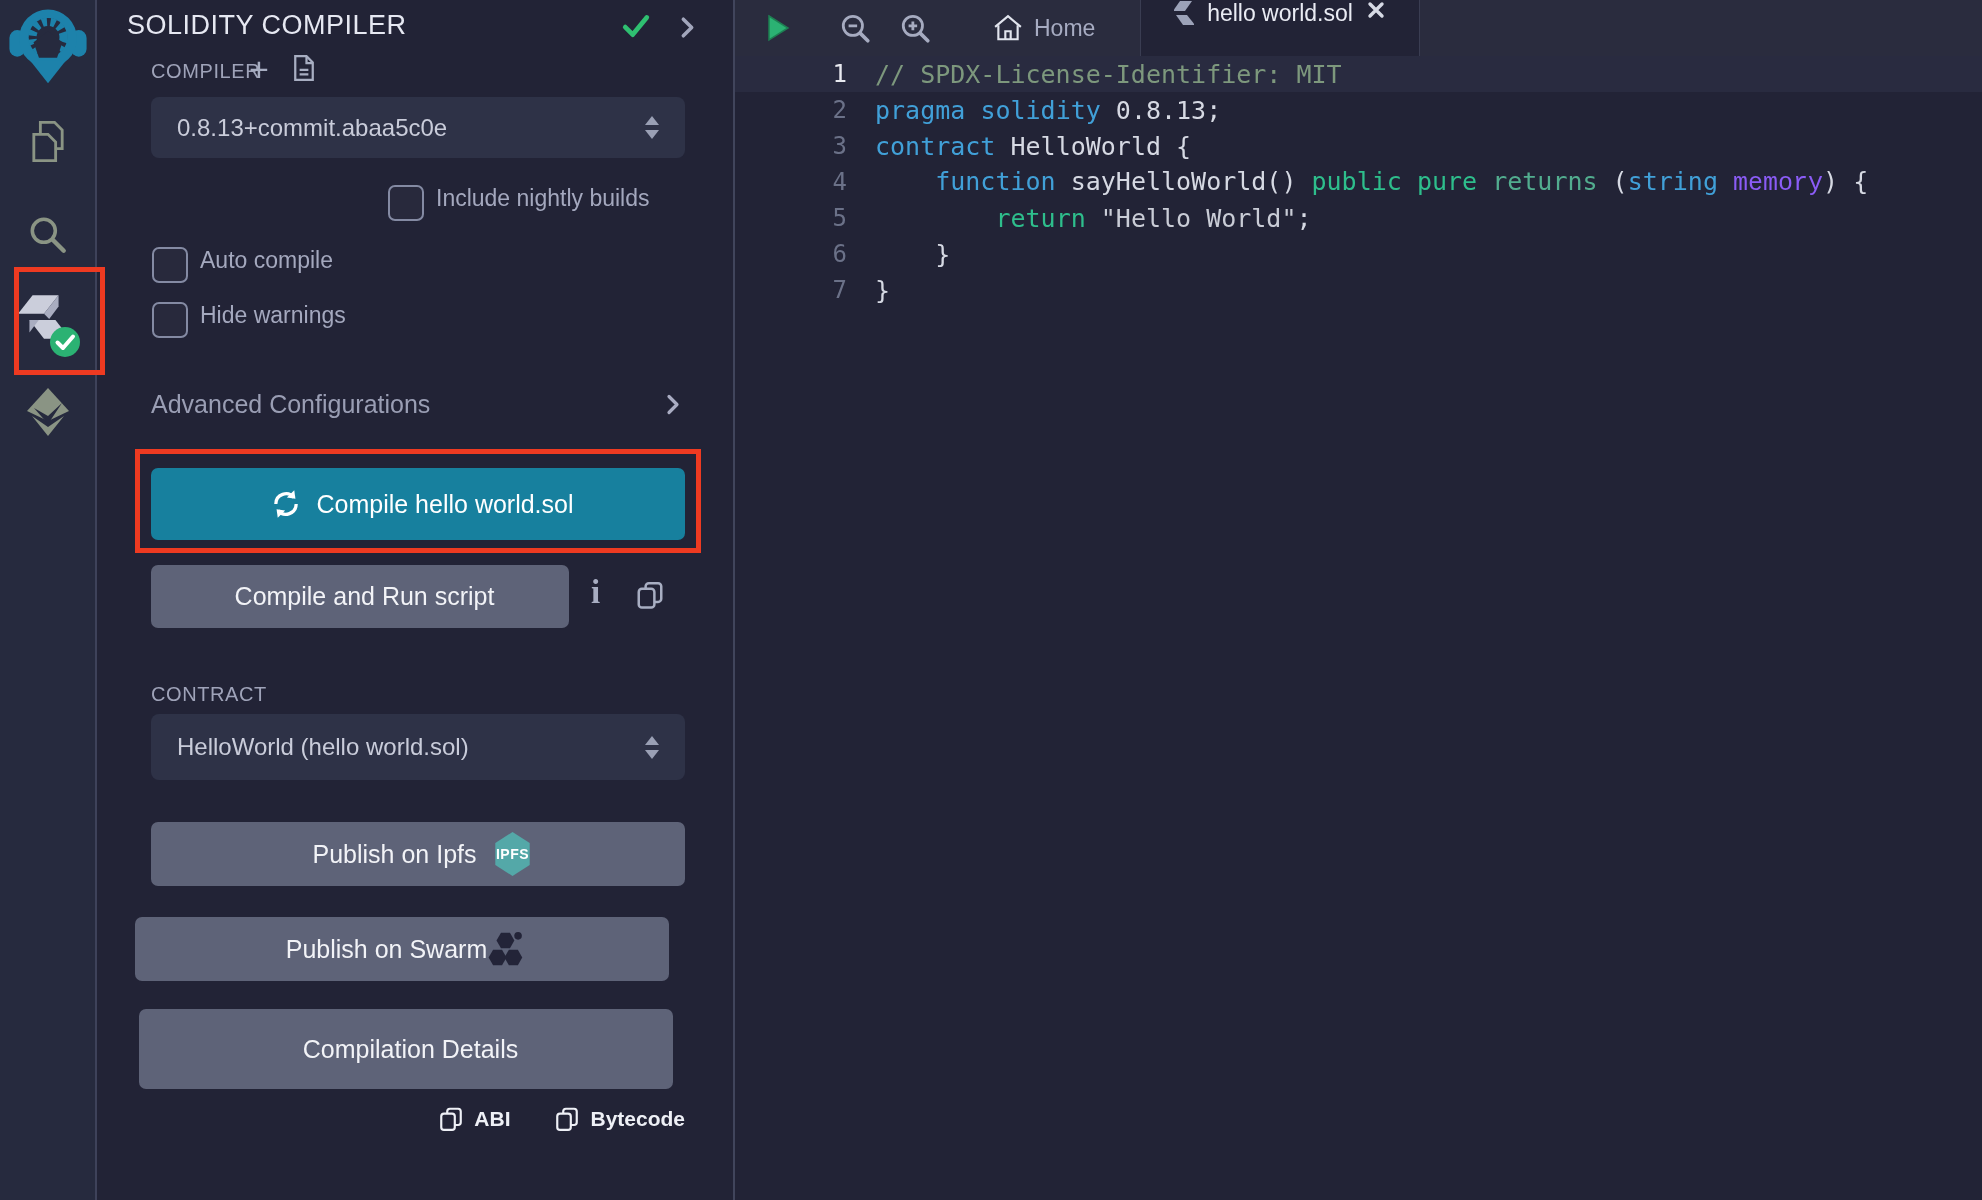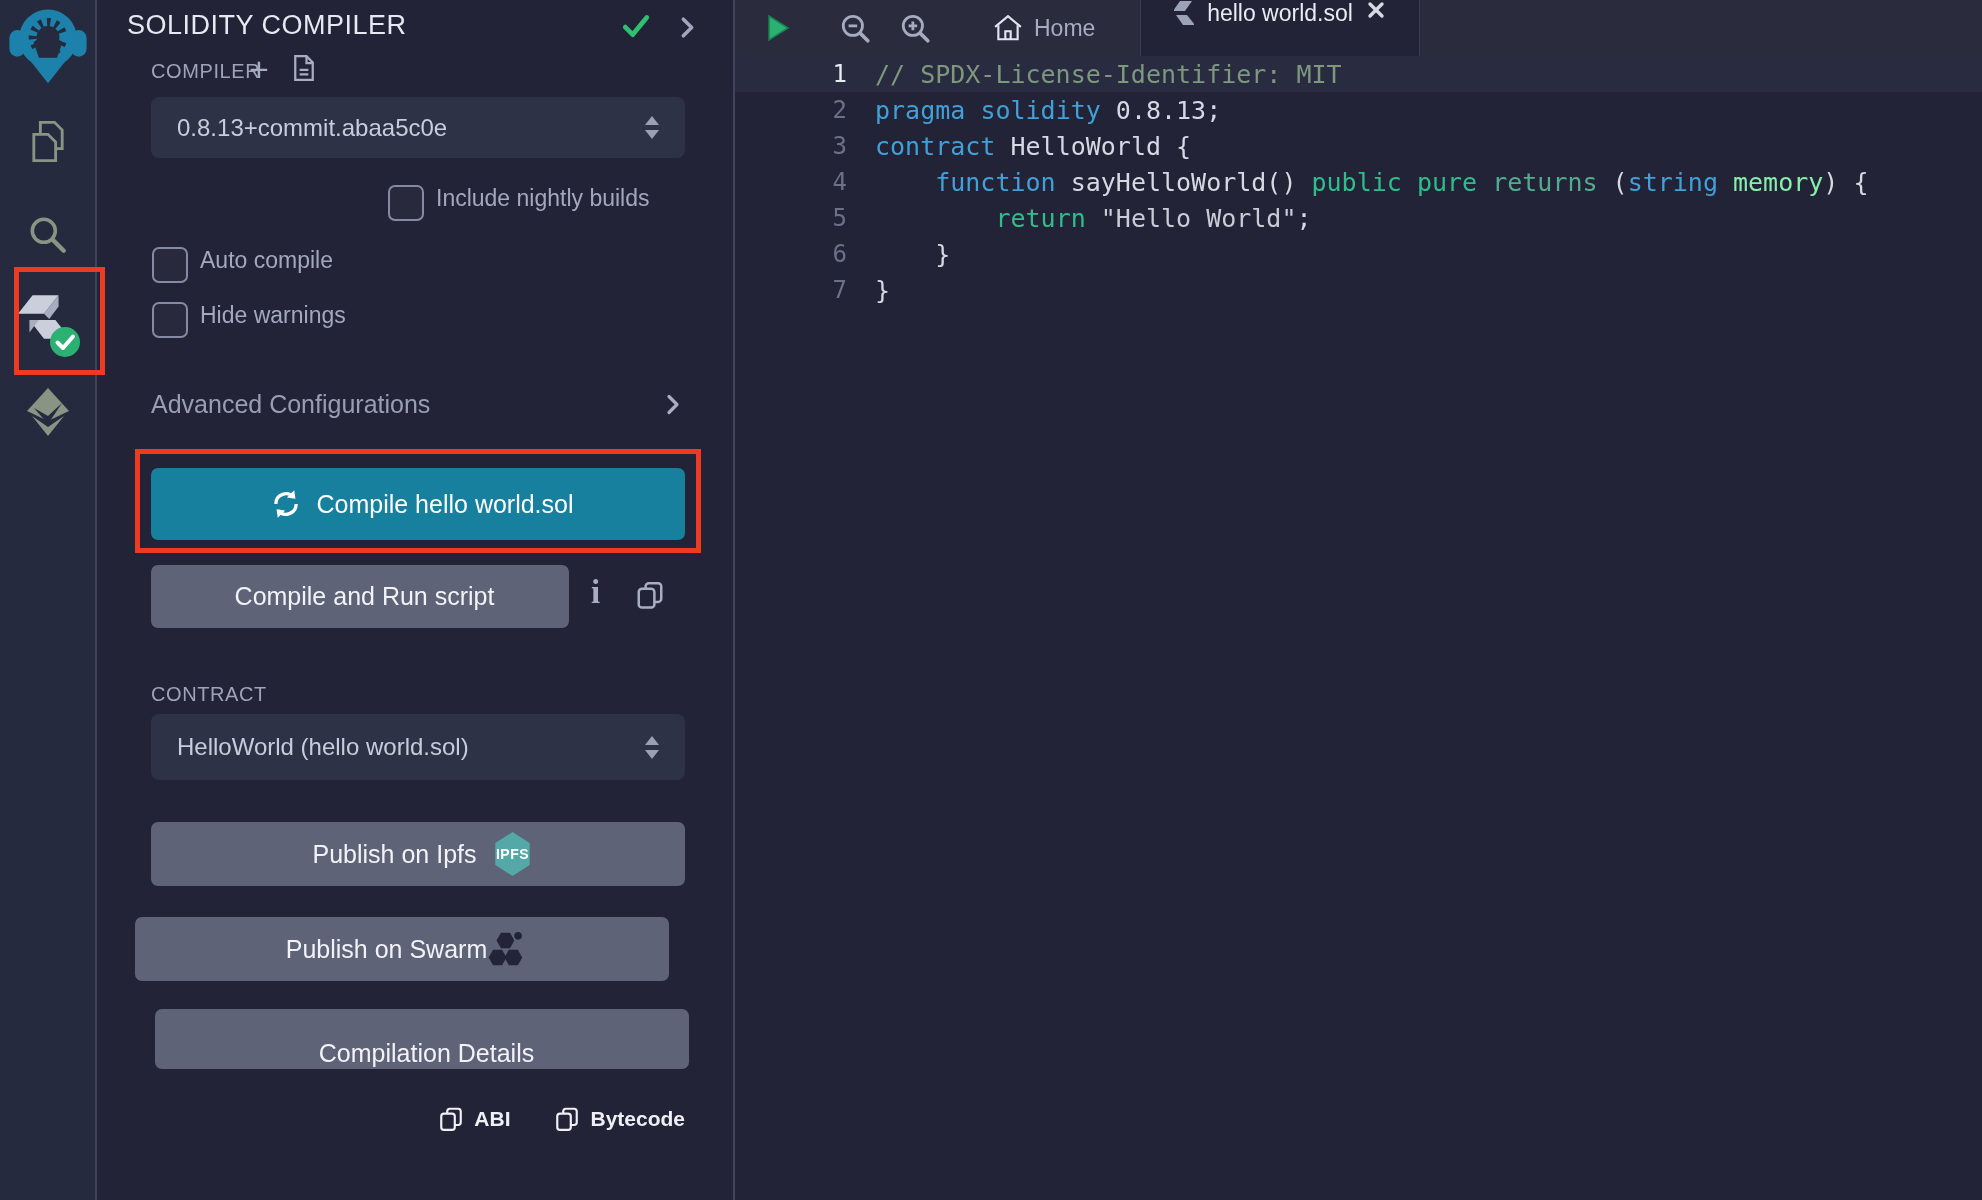--- a/index.html
+++ b/index.html
@@ -62,21 +62,21 @@
   .code-row{height:36px;display:flex;align-items:center;}
   .code-row.current{background:#292B40;}
   .gutter{width:112px;flex:none;text-align:right;font-family:"DejaVu Sans Mono",monospace;
           font-size:24px;color:#6B7188;}
   .code-row.current .gutter{color:#E8EAF0;}
   .code-text{margin-left:28px;font-family:"DejaVu Sans Mono",monospace;font-size:25px;white-space:pre;}
   .tok-comment{color:#7D987D;}
   .tok-kw{color:#41A0D8;}
   .tok-green{color:#2EBE8C;}
   .tok-green2{color:#52AD8F;}
-  .tok-gold{color:#86efac;}
+  .tok-gold{color:#8b5cf6;font-family:Liberation Mono, monospace;}
   .tok-string{color:#C9CCD6;}
   .tok-plain{color:#D6D9E3;}
 </style>
 </head>
 <body>
 
 <div id="app">
 
   <aside id="iconbar">
     <div class="bar-item" style="top:6px;">
@@ -216,21 +216,21 @@
     <button class="btn gray-btn" style="left:36px;top:917px;width:534px;height:64px;">
       <span>Publish on Swarm</span>
       <svg width="40" height="38" viewBox="0 0 38 36">
         <polygon points="26,10 21.8,17.4 13.3,17.4 9,10 13.3,2.6 21.8,2.6" fill="#232438"></polygon>
         <polygon points="18.5,26 14.3,33.4 5.8,33.4 1.5,26 5.8,18.6 14.3,18.6" fill="#232438"></polygon>
         <polygon points="33.5,26 29.3,33.4 20.8,33.4 16.5,26 20.8,18.6 29.3,18.6" fill="#232438"></polygon>
         <circle cx="29.5" cy="5.5" r="3.6" fill="#232438"></circle>
       </svg>
     </button>
 
-    <button class="btn gray-btn" style="left:56px;top:1009px;width:534px;height:60px;align-items:flex-end;">
+    <button class="btn gray-btn" style="left:40px;top:1009px;width:534px;height:80px;">
       <span>Compilation Details</span>
     </button>
 
     <div class="abirow">
       <span class="abi-item">
         <svg width="26" height="26" viewBox="0 0 24 24">
           <rect x="8.5" y="2.5" width="12.5" height="15" rx="2.5" fill="none" stroke="#EEF0F6" stroke-width="2"></rect>
           <rect x="3" y="7" width="12.5" height="15" rx="2.5" fill="#222336" stroke="#EEF0F6" stroke-width="2"></rect>
         </svg>
         <span>ABI</span>

